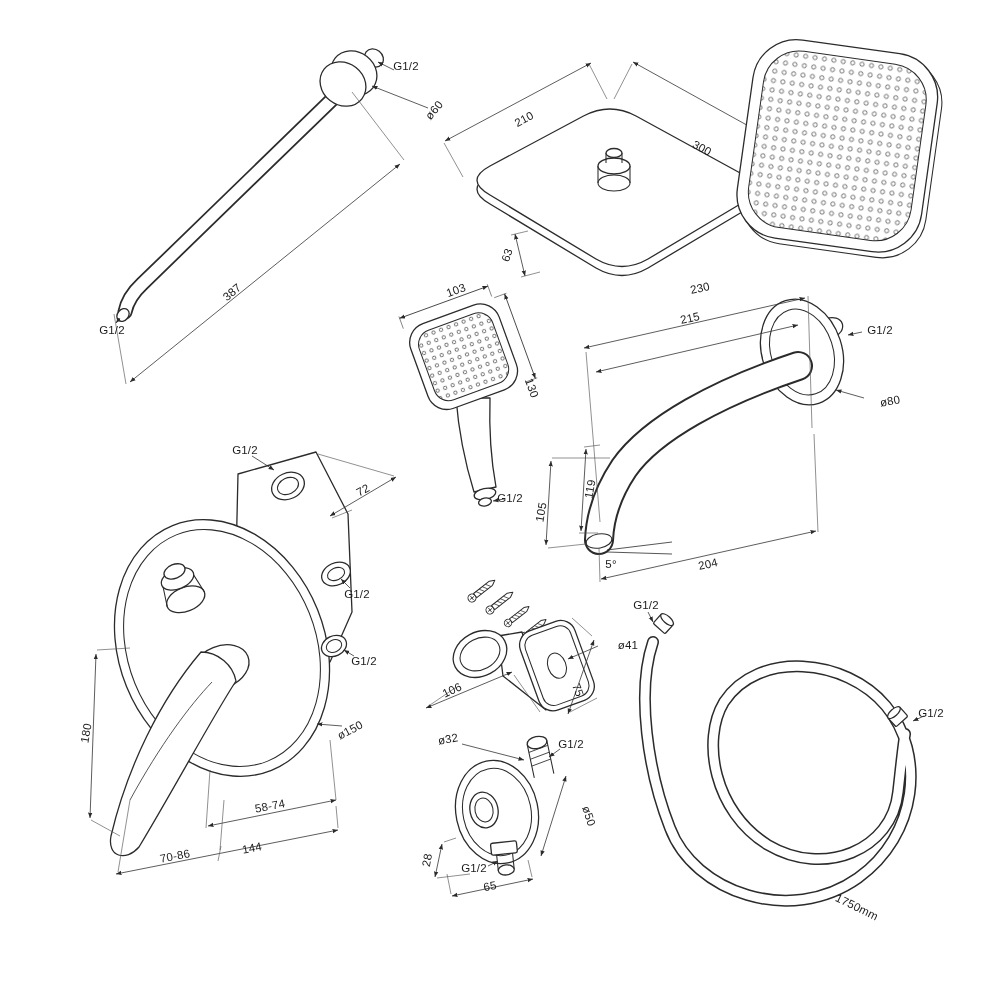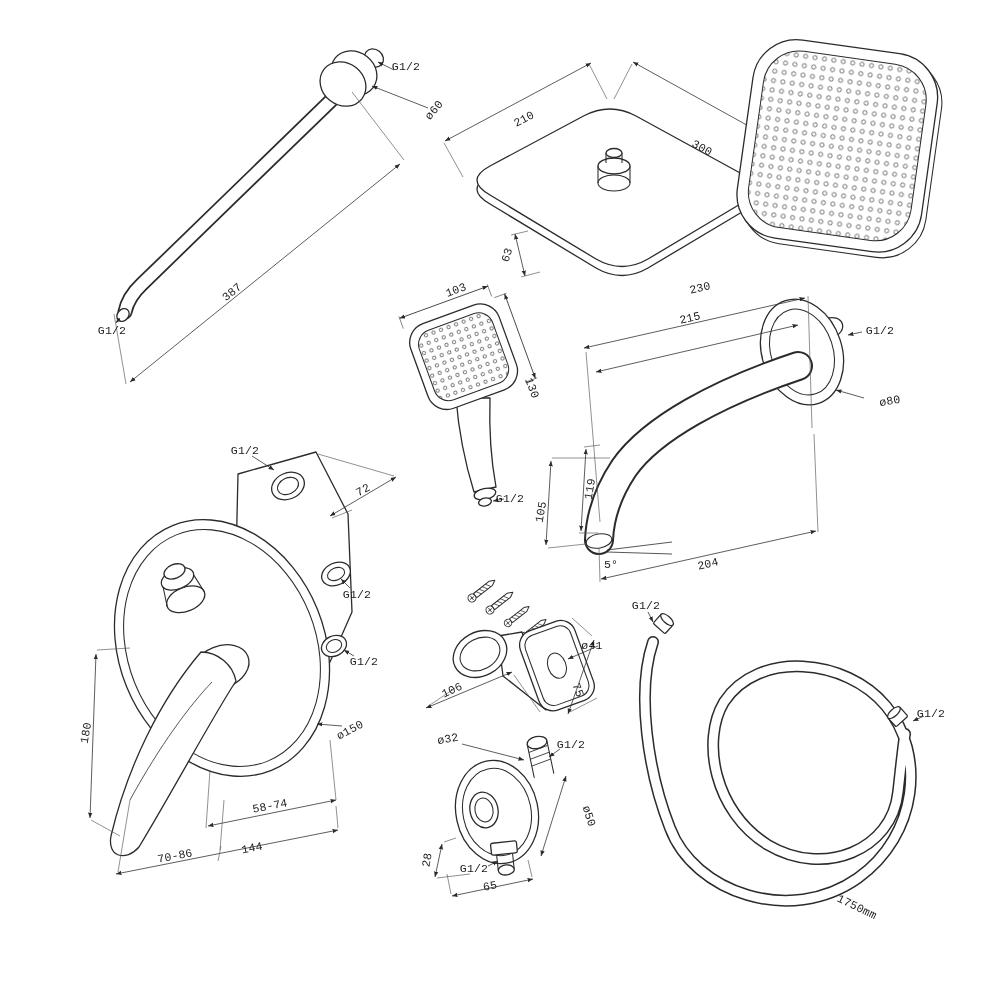--- a/index.html
+++ b/index.html
@@ -1,17 +1,17 @@
 <!DOCTYPE html>
 <html><head>
 <meta charset="utf-8">
 <style>
   html,body{margin:0;padding:0;background:#fff;}
   #stage{position:relative;width:1000px;height:1000px;background:#fff;overflow:hidden;
-         font-family:Liberation Mono, monospace;text-align:center;}
+         font-family:Liberation Sans, sans-serif;text-align:center;}
   #art{position:absolute;left:0;top:0;}
   .lbl{position:absolute;transform:translate(-50%,-50%) rotate(var(--r,0deg));
        font-size:11.5px;color:#1c1c1c;white-space:nowrap;letter-spacing:.2px;}
 </style>
 </head>
 <body>
 
 <div id="stage">
 
 <svg id="art" width="1000" height="1000" viewBox="0 0 1000 1000">
@@ -272,21 +272,21 @@
 <span class="lbl" style="left:357px;top:594px;--r:0deg">G1/2</span>
 <span class="lbl" style="left:364px;top:661px;--r:0deg">G1/2</span>
 <span class="lbl" style="left:350px;top:730px;--r:-28deg">ø150</span>
 <span class="lbl" style="left:86px;top:733px;--r:-80deg">180</span>
 <span class="lbl" style="left:270px;top:806px;--r:-11deg">58-74</span>
 <span class="lbl" style="left:175px;top:856px;--r:-11deg">70-86</span>
 <span class="lbl" style="left:252px;top:848px;--r:-11deg">144</span>
 
 <span class="lbl" style="left:452px;top:690px;--r:-25deg">106</span>
 <span class="lbl" style="left:578px;top:690px;--r:70deg">75</span>
-<span class="lbl" style="left:592px;top:645px;--r:0deg">ø41</span>
+<span class="lbl" style="left:628px;top:645px;--r:0deg">ø41</span>
 
 <span class="lbl" style="left:448px;top:739px;--r:-10deg">ø32</span>
 <span class="lbl" style="left:571px;top:744px;--r:0deg">G1/2</span>
 <span class="lbl" style="left:589px;top:816px;--r:72deg">ø50</span>
 <span class="lbl" style="left:427px;top:860px;--r:-80deg">28</span>
 <span class="lbl" style="left:474px;top:868px;--r:0deg">G1/2</span>
 <span class="lbl" style="left:490px;top:886px;--r:-11deg">65</span>
 
 <span class="lbl" style="left:646px;top:605px;--r:0deg">G1/2</span>
 <span class="lbl" style="left:931px;top:713px;--r:0deg">G1/2</span>

